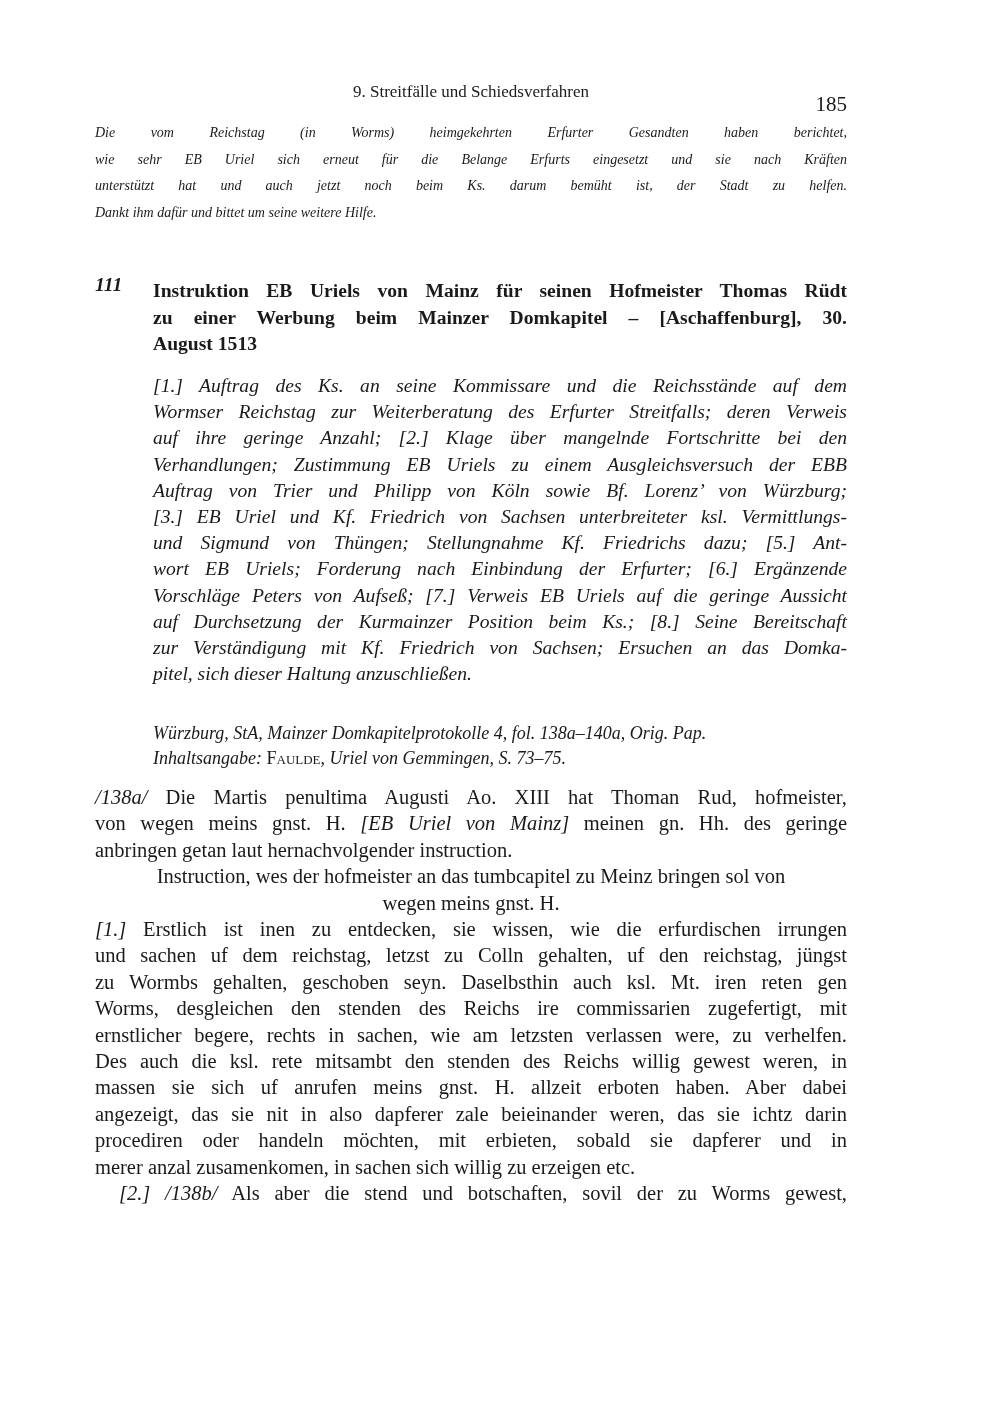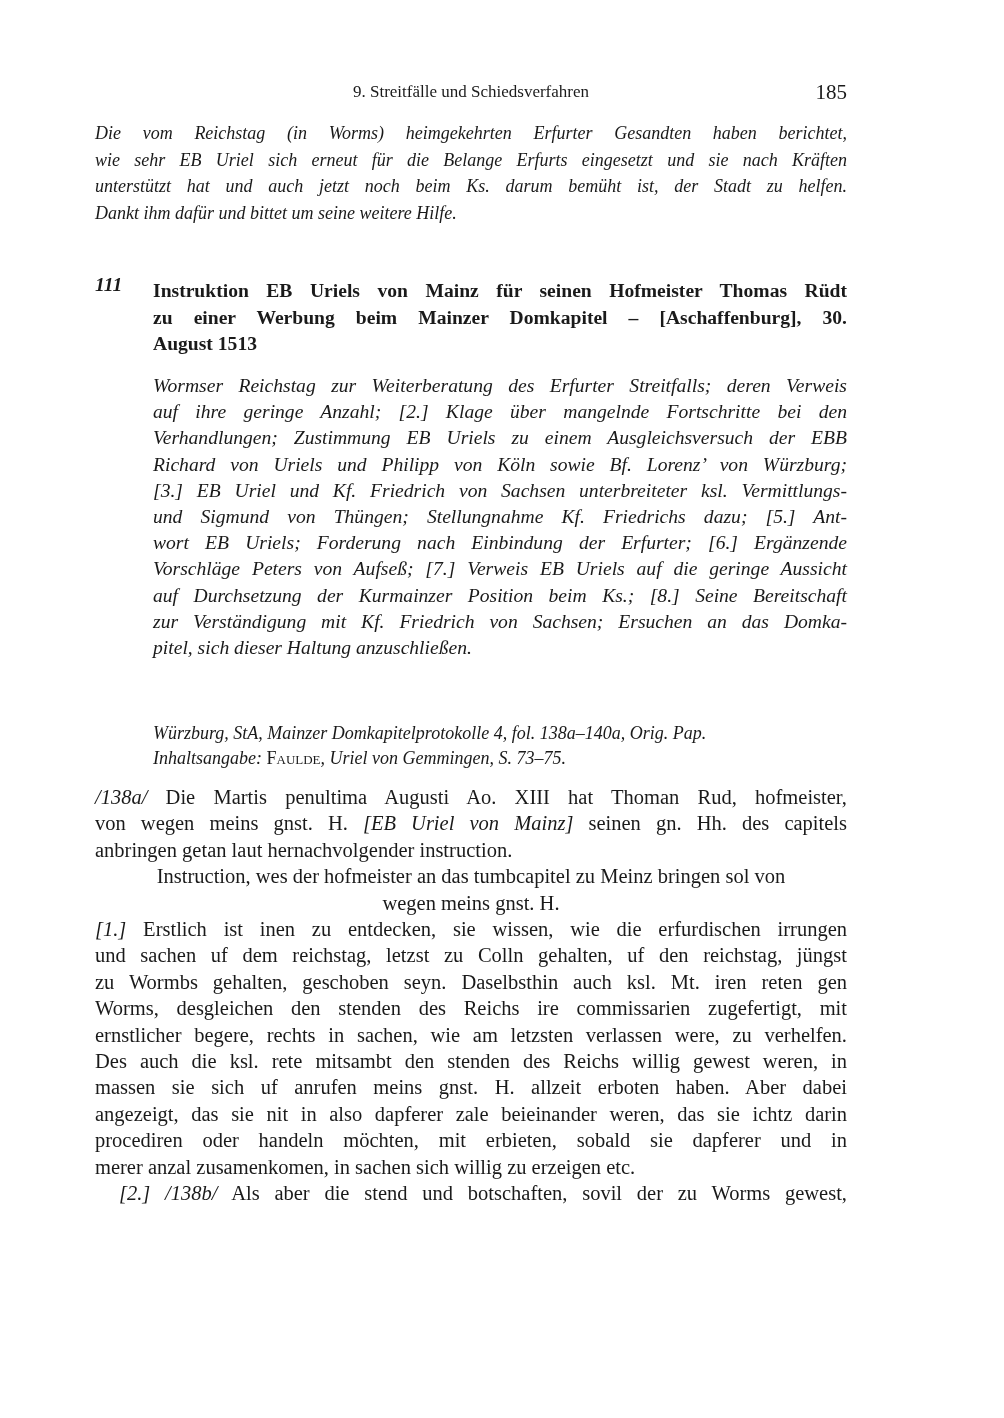--- a/index.html
+++ b/index.html
@@ -1,22 +1,22 @@
 <!DOCTYPE html>
 <html><head>
 <meta charset="utf-8">
 <style>
   html, body { margin:0; padding:0; background:#ffffff; }
   body { width:1004px; height:1418px; position:relative; overflow:hidden; color:#1a1a1a;
          font-family:"Liberation Serif","DejaVu Serif",serif; }
   .page { position:absolute; left:95px; top:0; width:752px; }
   .running-head { position:absolute; top:80px; left:0; width:752px; height:26px; font-size:17px; }
   .running-title { position:absolute; left:0; right:0; text-align:center; top:2px; }
-  .page-number { position:absolute; right:0; top:0; font-size:21px; }
-  .abstract-prev { position:absolute; top:120px; left:0; width:752px; font-size:18px; line-height:26.5px; font-style:italic; }
+  .page-number { position:absolute; right:0; top:12px; font-size:21px; }
+  .abstract-prev { position:absolute; top:120px; left:0; width:752px; font-size:14px; line-height:26.5px; font-style:italic; }
   .abstract-prev .ln { display:block; text-align:justify; text-align-last:justify; white-space:nowrap; }
   .abstract-prev .ln.last { text-align-last:left; }
   .doc-heading { position:absolute; top:272px; left:0; width:752px; font-size:19.6px; line-height:26.5px; font-weight:bold; }
   .doc-number { position:absolute; left:0; top:0;font-style:italic; }
   .doc-title { position:absolute; left:58px; top:6px; width:694px; }
   .doc-title .ln { display:block; text-align:justify; text-align-last:justify; white-space:nowrap; }
   .doc-title .ln.last { text-align-last:left; }
   .regest { position:absolute; top:373px; left:58px; width:694px; font-size:19.6px; line-height:26.2px; font-style:italic; }
   .regest .ln { display:block; text-align:justify; text-align-last:justify; white-space:nowrap; }
   .regest .ln.last { text-align-last:left; }
@@ -50,41 +50,42 @@
   <div class="doc-heading">
     <span class="doc-number">111</span>
     <div class="doc-title">
       <span class="ln">Instruktion EB Uriels von Mainz für seinen Hofmeister Thomas Rüdt</span>
       <span class="ln">zu einer Werbung beim Mainzer Domkapitel – [Aschaffenburg], 30.</span>
       <span class="ln last">August 1513</span>
     </div>
   </div>
 
   <div class="regest">
+    <span class="ln">[1.] Auftrag des Ks. an seine Kommissare und die Reichsstände auf dem</span>
     <span class="ln">Wormser Reichstag zur Weiterberatung des Erfurter Streitfalls; deren Verweis</span>
     <span class="ln">auf ihre geringe Anzahl; [2.] Klage über mangelnde Fortschritte bei den</span>
     <span class="ln">Verhandlungen; Zustimmung EB Uriels zu einem Ausgleichsversuch der EBB</span>
-    <span class="ln">Richard von Uriels und Philipp von Köln sowie Bf. Lorenz’ von Würzburg;</span>
+    <span class="ln">Auftrag von Trier und Philipp von Köln sowie Bf. Lorenz’ von Würzburg;</span>
     <span class="ln">[3.] EB Uriel und Kf. Friedrich von Sachsen unterbreiteter ksl. Vermittlungs-</span>
     <span class="ln">und Sigmund von Thüngen; Stellungnahme Kf. Friedrichs dazu; [5.] Ant-</span>
     <span class="ln">wort EB Uriels; Forderung nach Einbindung der Erfurter; [6.] Ergänzende</span>
     <span class="ln">Vorschläge Peters von Aufseß; [7.] Verweis EB Uriels auf die geringe Aussicht</span>
     <span class="ln">auf Durchsetzung der Kurmainzer Position beim Ks.; [8.] Seine Bereitschaft</span>
     <span class="ln">zur Verständigung mit Kf. Friedrich von Sachsen; Ersuchen an das Domka-</span>
     <span class="ln last">pitel, sich dieser Haltung anzuschließen.</span>
   </div>
 
   <div class="source">
     <span class="ln">Würzburg, StA, Mainzer Domkapitelprotokolle 4, fol. 138a–140a, Orig. Pap.</span>
     <span class="ln"><span>Inhaltsangabe:</span> <span class="sc">Faulde</span><span>, Uriel von Gemmingen, S. 73–75.</span></span>
   </div>
 
   <div class="body-text">
     <span class="ln"><span class="it">/138a/</span><span> Die Martis penultima Augusti Ao. XIII hat Thoman Rud, hofmeister,</span></span>
-    <span class="ln"><span>von wegen meins gnst. H. </span><span class="it">[EB Uriel von Mainz]</span><span> seinen gn. Hh. des capitels</span></span>
+    <span class="ln"><span>von wegen meins gnst. H. </span><span class="it">[EB Uriel von Mainz]</span><span> meinen gn. Hh. des geringe</span></span>
     <span class="ln last">anbringen getan laut hernachvolgender instruction.</span>
     <span class="ln center">Instruction, wes der hofmeister an das tumbcapitel zu Meinz bringen sol von</span>
     <span class="ln center">wegen meins gnst. H.</span>
     <span class="ln"><span class="it">[1.]</span><span> Erstlich ist inen zu entdecken, sie wissen, wie die erfurdischen irrungen</span></span>
     <span class="ln">und sachen uf dem reichstag, letzst zu Colln gehalten, uf den reichstag, jüngst</span>
     <span class="ln">zu Wormbs gehalten, geschoben seyn. Daselbsthin auch ksl. Mt. iren reten gen</span>
     <span class="ln">Worms, desgleichen den stenden des Reichs ire commissarien zugefertigt, mit</span>
     <span class="ln">ernstlicher begere, rechts in sachen, wie am letzsten verlassen were, zu verhelfen.</span>
     <span class="ln">Des auch die ksl. rete mitsambt den stenden des Reichs willig gewest weren, in</span>
     <span class="ln">massen sie sich uf anrufen meins gnst. H. allzeit erboten haben. Aber dabei</span>

